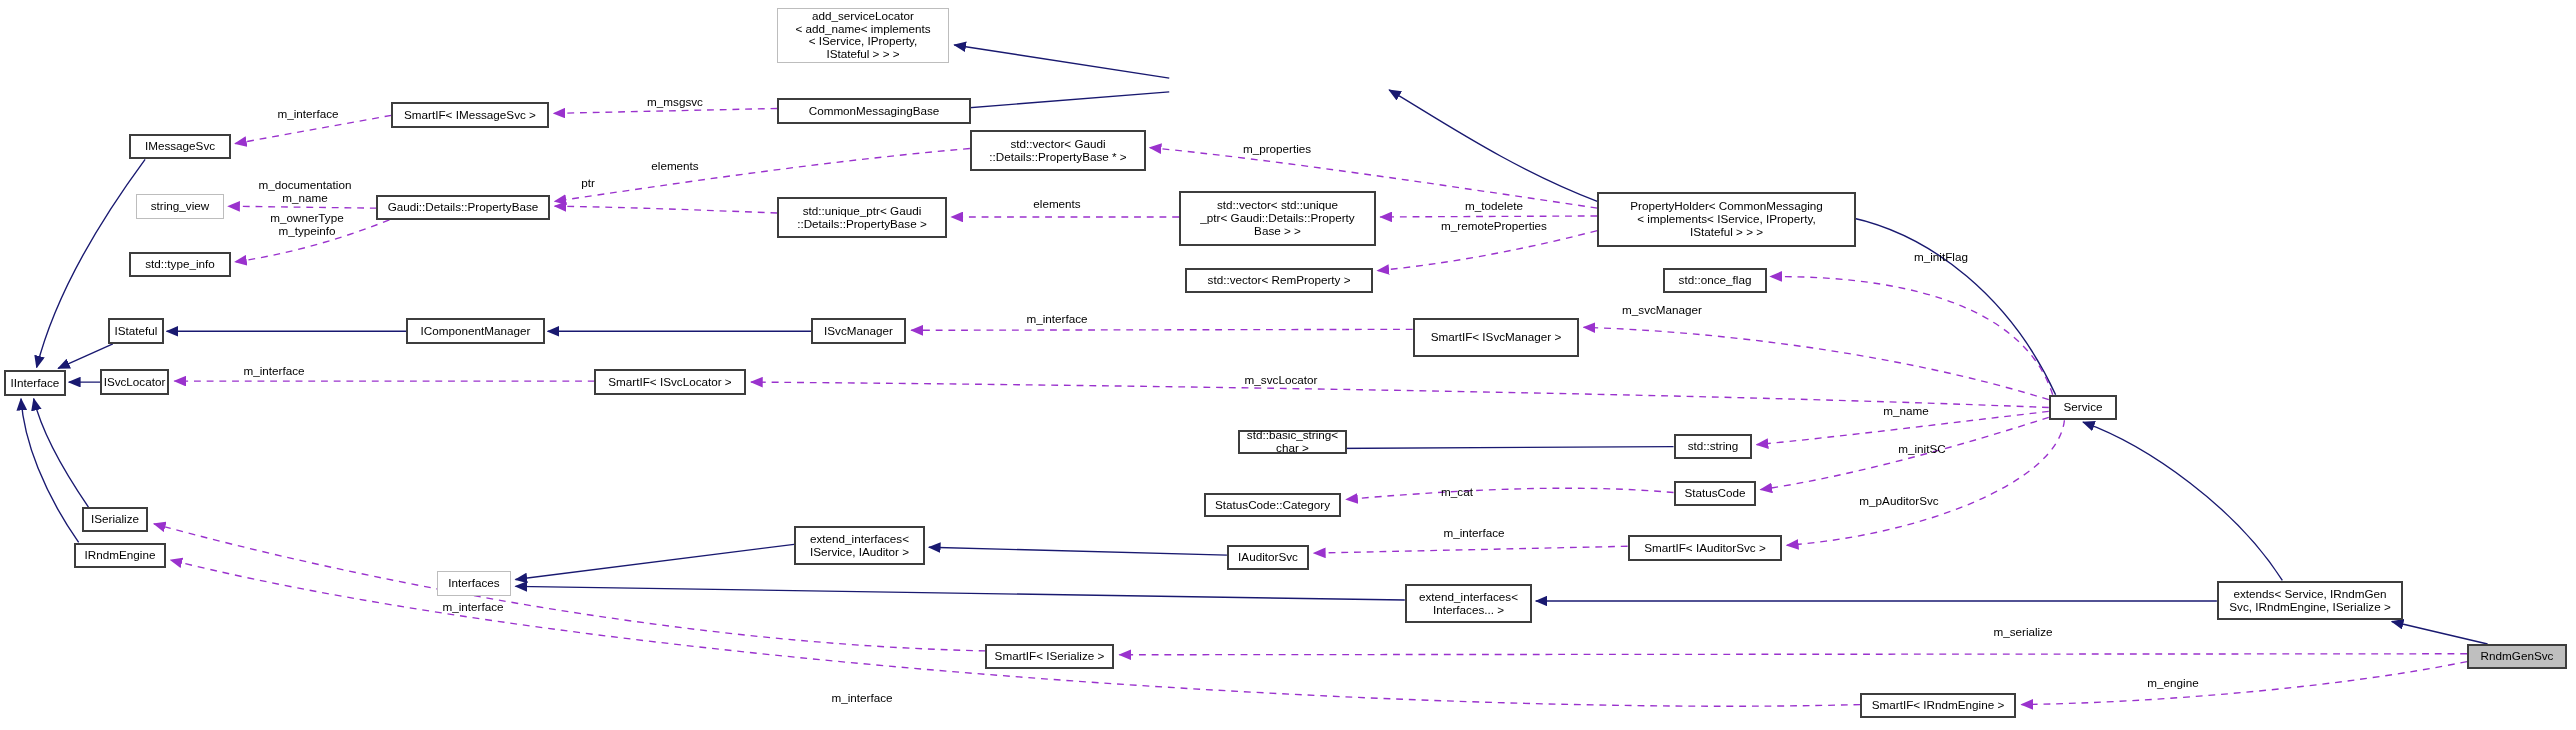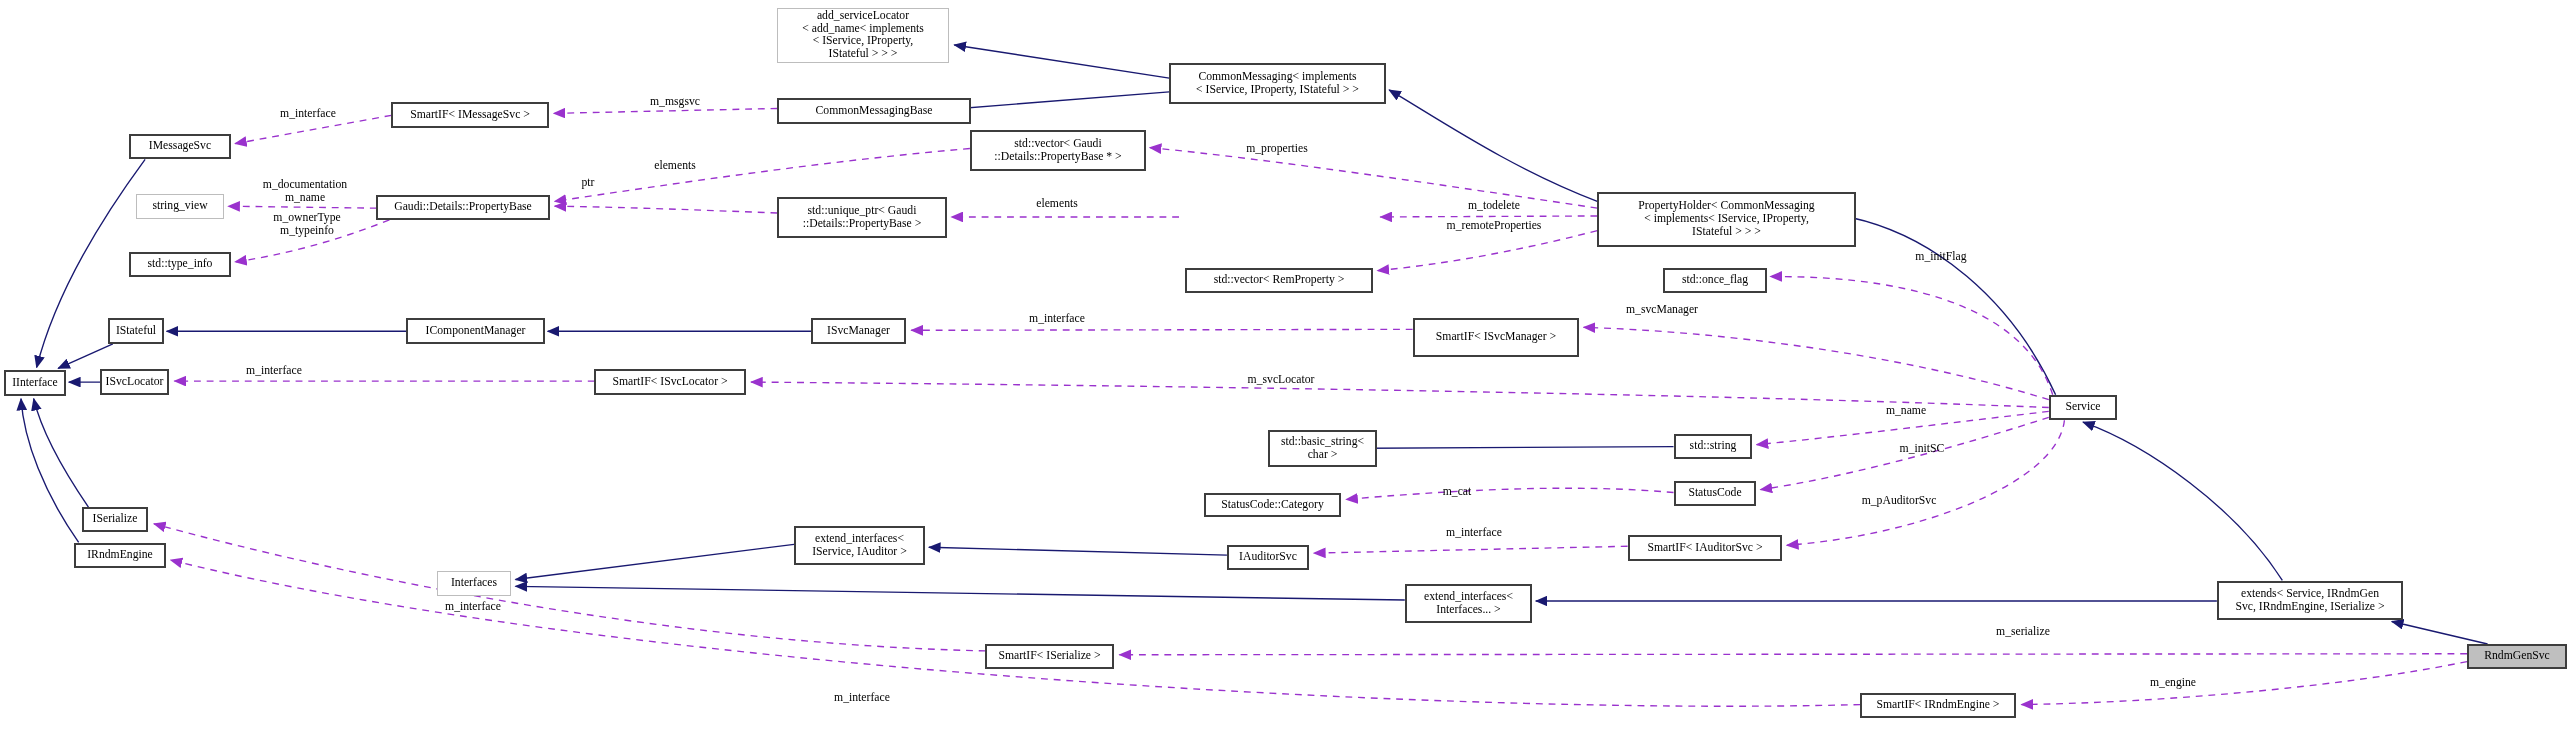--- a/index.html
+++ b/index.html
@@ -1,17 +1,17 @@
 <!DOCTYPE html>
 <html><head>
 <meta charset="utf-8">
 <style>
   html,body{margin:0;padding:0;background:#fff;}
   .canvas{position:relative;width:2576px;height:730px;background:#ffffff;
-          font-family:Liberation Serif, serif;overflow:hidden;}
+          font-family:Liberation Sans, sans-serif;overflow:hidden;}
   svg.edge-layer{position:absolute;left:0;top:0;width:2576px;height:730px;}
   .node{position:absolute;box-sizing:border-box;display:flex;align-items:center;justify-content:center;
         text-align:center;white-space:pre-line;font-size:11.7px;line-height:12.7px;color:#000;
         background:#fff;border:2px solid #3d3d3d;cursor:pointer;z-index:2;}
   .node.light{border:1px solid #bdbdbd;}
   .node.highlight{background:#bfbfbf;}
   .elabel{position:absolute;transform:translate(-50%,-50%);font-size:11.7px;line-height:12.7px;
           color:#000;white-space:pre-line;text-align:center;z-index:3;}
   path.inh{fill:none;stroke:#191970;stroke-width:1.4;}
   path.use{fill:none;stroke:#9a32cd;stroke-width:1.4;stroke-dasharray:7,6;}
@@ -73,46 +73,47 @@
     <path class="use" d="M 1008,666 C 700,660 360,592 157,536" marker-end="url(#arrP)"></path>
     <path class="use" d="M 2524,669 L 1145,670" marker-end="url(#arrP)"></path>
     <path class="use" d="M 2524,677 C 2390,704 2205,719 2068,721" marker-end="url(#arrP)"></path>
     <path class="use" d="M 1903,721 C 1450,733 600,680 174,573" marker-end="url(#arrP)"></path>
   </svg>
 
   <div class="node light" style="left:777px;top:7.8px;width:172px;height:55px">add_serviceLocator
 &lt; add_name&lt; implements
 &lt; IService, IProperty,
 IStateful &gt; &gt; &gt;</div>
-  <div class="node" style="left:1169px;top:63px;width:217px;height:41px">CommonMessaging&lt; implements
-&lt; IService, IProperty, IStateful &gt; &gt;</div>
   <div class="node" style="left:391px;top:102px;width:158px;height:26px">SmartIF&lt; IMessageSvc &gt;</div>
   <div class="node" style="left:777px;top:98px;width:194px;height:26px">CommonMessagingBase</div>
   <div class="node" style="left:129px;top:134px;width:102px;height:25.4px">IMessageSvc</div>
   <div class="node" style="left:970px;top:130px;width:176px;height:41px">std::vector&lt; Gaudi
 ::Details::PropertyBase * &gt;</div>
   <div class="node light" style="left:136px;top:194px;width:88px;height:25.4px">string_view</div>
   <div class="node" style="left:376px;top:195px;width:174px;height:25.4px">Gaudi::Details::PropertyBase</div>
   <div class="node" style="left:777px;top:197px;width:170px;height:41px">std::unique_ptr&lt; Gaudi
 ::Details::PropertyBase &gt;</div>
+  <div class="node" style="left:1179px;top:191px;width:197px;height:55px">std::vector&lt; std::unique
+_ptr&lt; Gaudi::Details::Property
+Base &gt; &gt;</div>
   <div class="node" style="left:1597px;top:192px;width:259px;height:55px">PropertyHolder&lt; CommonMessaging
 &lt; implements&lt; IService, IProperty,
 IStateful &gt; &gt; &gt;</div>
   <div class="node" style="left:129px;top:252px;width:102px;height:25.4px">std::type_info</div>
   <div class="node" style="left:1185px;top:268px;width:188px;height:25.4px">std::vector&lt; RemProperty &gt;</div>
   <div class="node" style="left:1663px;top:268px;width:104px;height:25.4px">std::once_flag</div>
   <div class="node" style="left:108px;top:318px;width:56px;height:26px">IStateful</div>
   <div class="node" style="left:406px;top:318px;width:139px;height:26px">IComponentManager</div>
   <div class="node" style="left:811px;top:318px;width:95px;height:26px">ISvcManager</div>
   <div class="node" style="left:1413px;top:318px;width:166px;height:39px">SmartIF&lt; ISvcManager &gt;</div>
   <div class="node" style="left:3.9px;top:370px;width:62px;height:26px">IInterface</div>
   <div class="node" style="left:100px;top:369px;width:69px;height:26px">ISvcLocator</div>
   <div class="node" style="left:594px;top:369px;width:152px;height:26px">SmartIF&lt; ISvcLocator &gt;</div>
   <div class="node" style="left:2049px;top:395px;width:68px;height:25.4px">Service</div>
-  <div class="node" style="left:1268px;top:430px;width:109px;height:37px">std::basic_string&lt;
+  <div class="node" style="left:1238px;top:430px;width:109px;height:24px">std::basic_string&lt;
 char &gt;</div>
   <div class="node" style="left:1674px;top:434px;width:78px;height:25.4px">std::string</div>
   <div class="node" style="left:1204px;top:493px;width:137px;height:24px">StatusCode::Category</div>
   <div class="node" style="left:1674px;top:481px;width:82px;height:25.4px">StatusCode</div>
   <div class="node" style="left:794px;top:526px;width:131px;height:39px">extend_interfaces&lt;
 IService, IAuditor &gt;</div>
   <div class="node" style="left:1227px;top:545px;width:82px;height:25.4px">IAuditorSvc</div>
   <div class="node" style="left:1628px;top:535px;width:154px;height:26px">SmartIF&lt; IAuditorSvc &gt;</div>
   <div class="node light" style="left:437px;top:571px;width:74px;height:25.4px">Interfaces</div>
   <div class="node" style="left:1405px;top:584px;width:127px;height:39px">extend_interfaces&lt;

